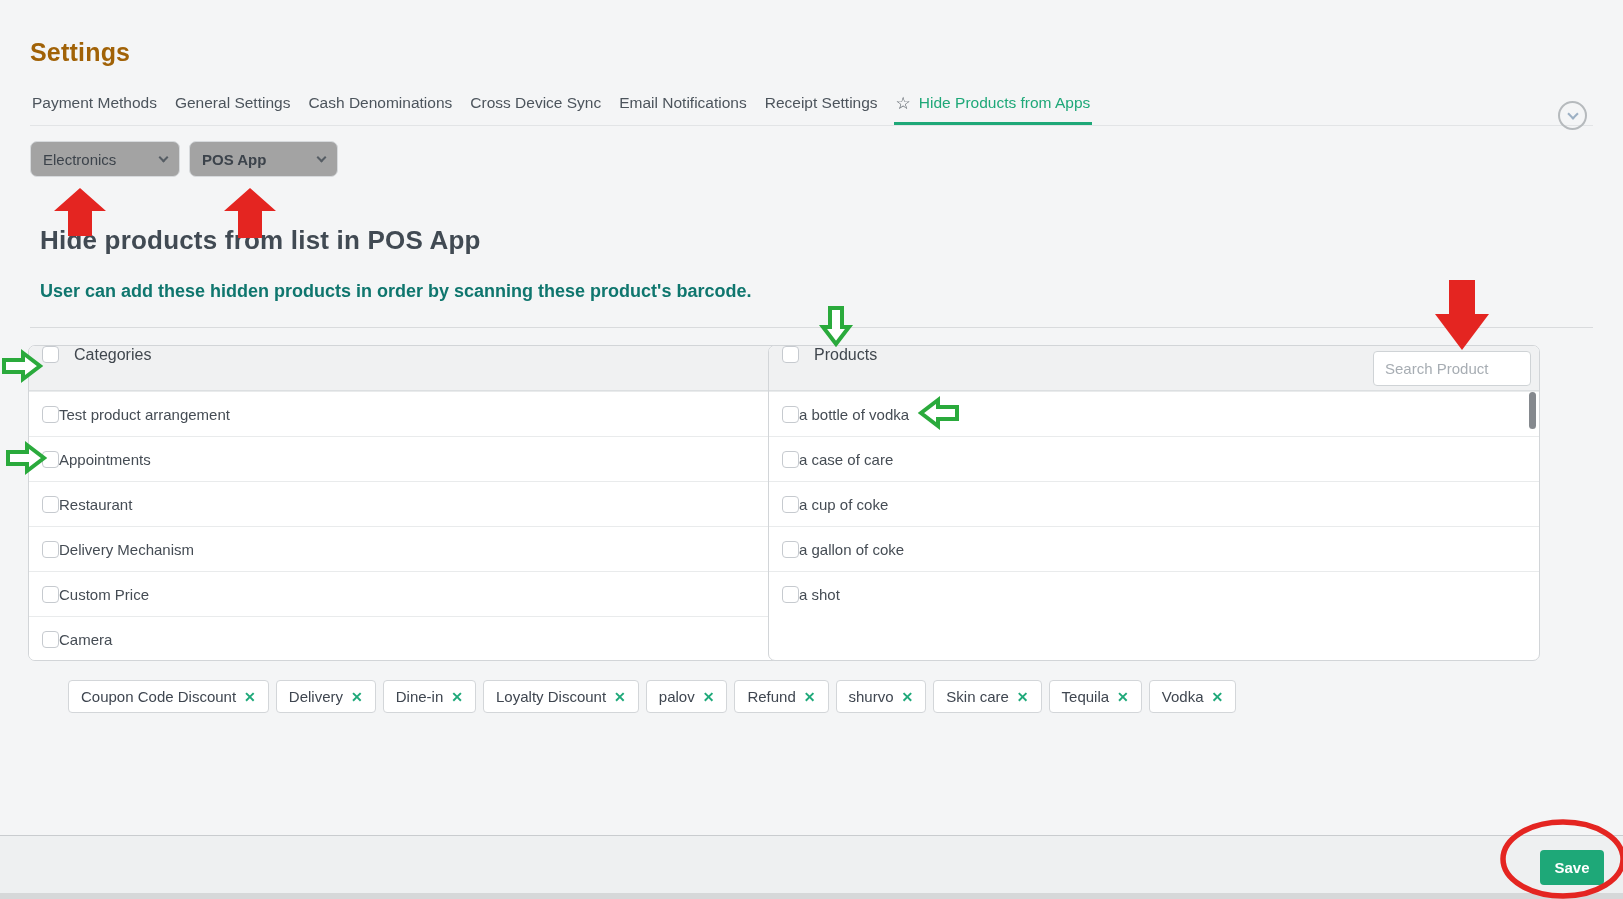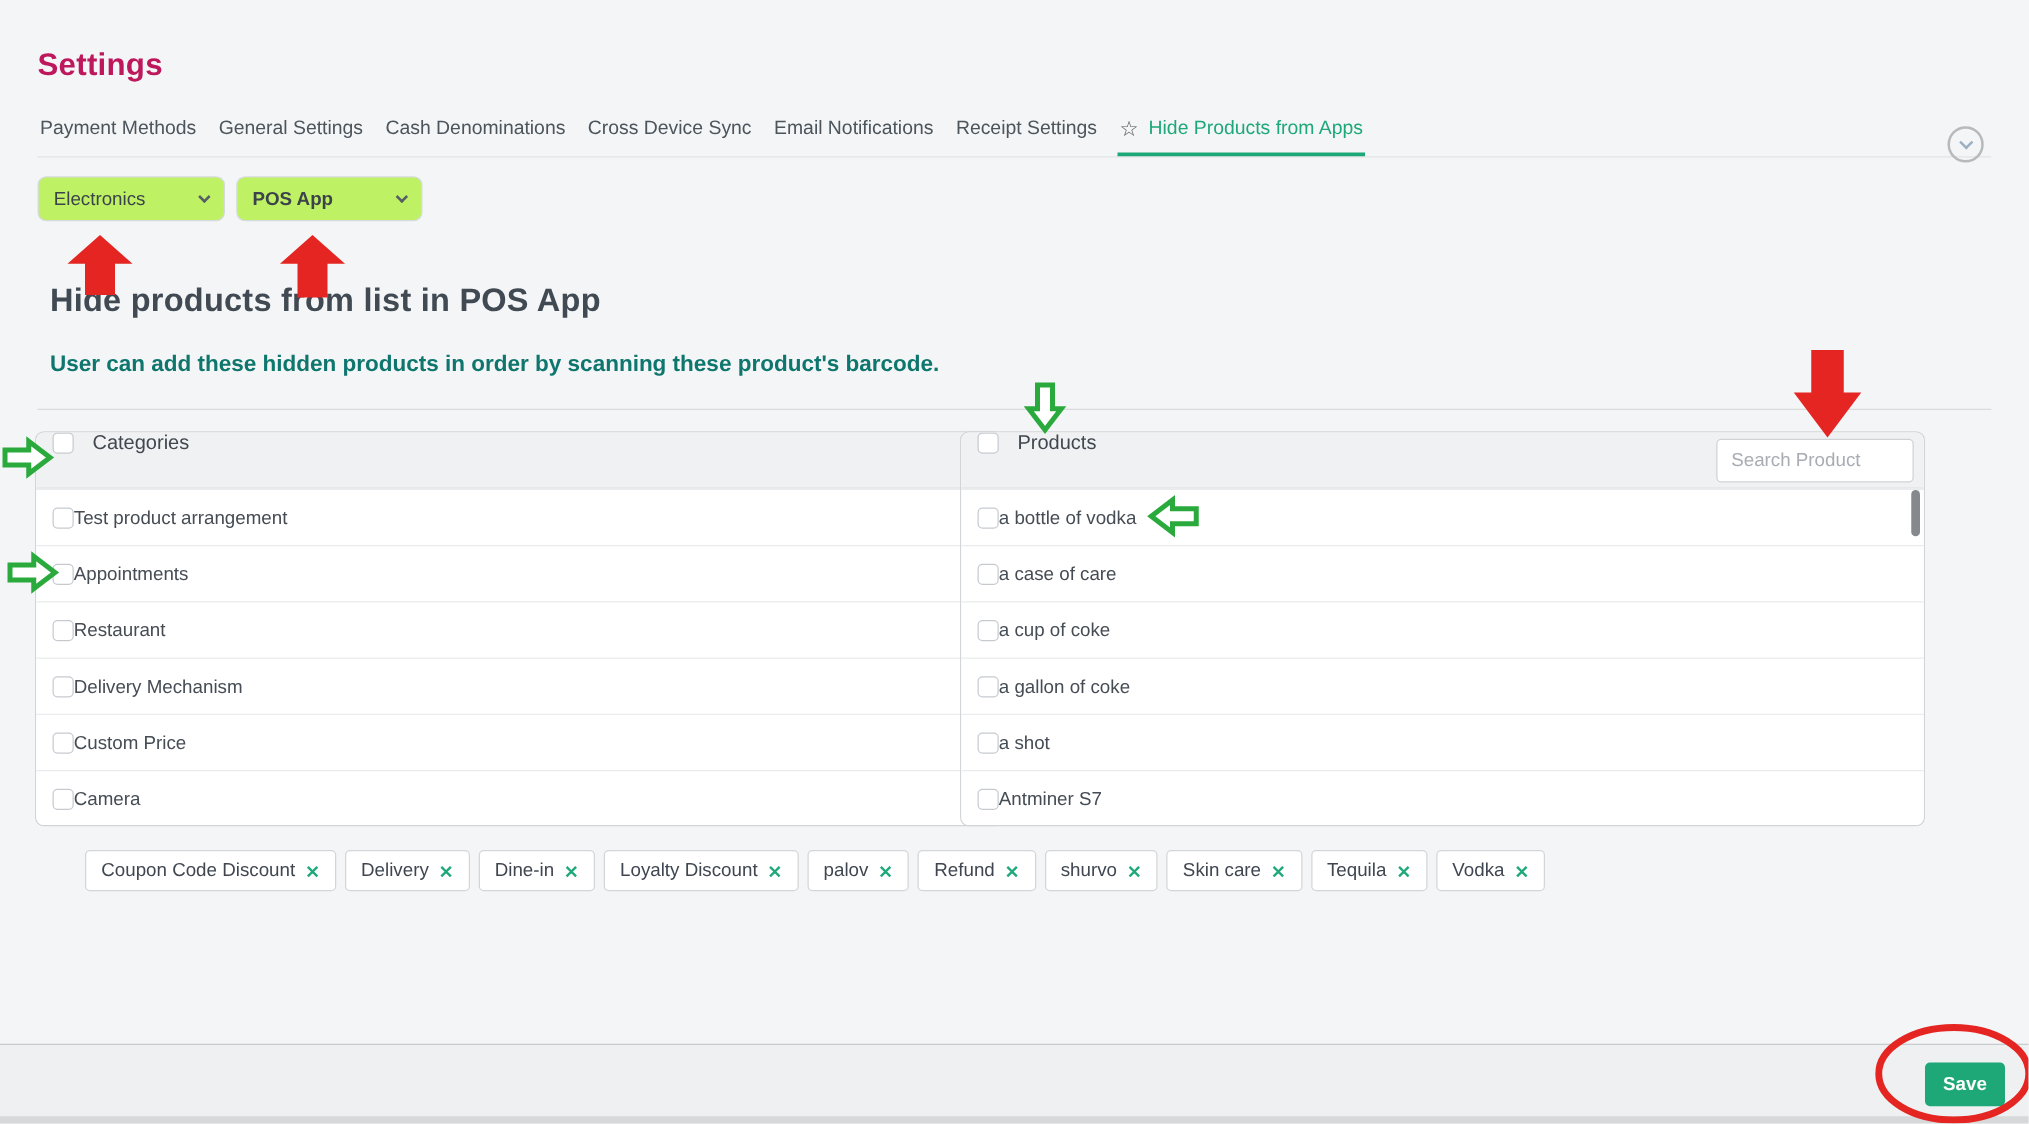--- a/index.html
+++ b/index.html
@@ -1,33 +1,33 @@
 <!DOCTYPE html>
 <html><head>
 <meta charset="utf-8">
 <style>
   * { margin:0; padding:0; box-sizing:border-box; }
   html,body { width:100%; height:100%; overflow:hidden; }
   body { font-family:"Liberation Sans", sans-serif; background:#f4f5f6; }
   .page { position:relative; width:1623px; height:899px; background:#f4f5f6; overflow:hidden; }
 
-  .page-title { position:absolute; left:30px; top:38px; font-size:25px; font-weight:bold; color:#be185d; letter-spacing:.2px; }
+  .page-title { position:absolute; left:30px; top:38px; font-size:25px; font-weight:bold; color:#a16207; letter-spacing:.2px; }
 
   
   .tabs { position:absolute; left:30px; top:94px; width:1563px; display:flex; align-items:flex-end; gap:14px; border-bottom:1px solid #e2e4e6; }
   .tab { font-size:15.5px; color:#4c545c; padding:0 2px 13px 2px; cursor:pointer; white-space:nowrap; }
   .tab.active { color:#1ea878; border-bottom:3px solid #1ea878; padding-bottom:10px; display:flex; align-items:center; gap:8px; }
   .tab .star { color:#4a525a; font-size:17px; line-height:1; }
   .collapse-btn { position:absolute; left:1558px; top:101px; width:29px; height:29px; border:2px solid #b6babd; border-radius:50%; display:flex; align-items:center; justify-content:center; cursor:pointer; }
   .chev { display:inline-block; width:8px; height:8px; border-top:2px solid #9cb0c4; border-right:2px solid #9cb0c4; }
   .chev.down { transform:rotate(135deg); margin-top:-4px; }
   .chev.right { transform:rotate(45deg); border-color:#3d4b59; }
 
   
-  .dd { position:absolute; top:141px; height:36px; background:#bef264; border:1px solid #d7dadd; border-radius:7px; display:flex; align-items:center; justify-content:space-between; padding:0 12px; cursor:pointer; }
+  .dd { position:absolute; top:141px; height:36px; background:#a3a3a3; border:1px solid #d7dadd; border-radius:7px; display:flex; align-items:center; justify-content:space-between; padding:0 12px; cursor:pointer; }
   .dd .val { font-size:15px; color:#3c434b; }
   .dd .chev { border-color:#565d64; width:7px; height:7px; }
   .dd1 { left:30px; width:150px; }
   .dd2 { left:189px; width:149px; }
   .dd2 .val { font-weight:bold; }
 
   .section-heading { position:absolute; left:40px; top:225px; font-size:26px; font-weight:bold; color:#414a53; letter-spacing:.2px; }
   .section-sub { position:absolute; left:40px; top:281px; font-size:18px; font-weight:bold; color:#0f766e; }
   .divider { position:absolute; left:30px; right:30px; top:327px; border-top:1px solid #d9dbdd; }
 
@@ -154,24 +154,20 @@
       <span class="row-label">a cup of coke</span>
     </div>
     <div class="prow">
       <span class="cb"></span>
       <span class="row-label">a gallon of coke</span>
     </div>
     <div class="prow">
       <span class="cb"></span>
       <span class="row-label">a shot</span>
     </div>
-    <div class="prow">
-      <span class="cb"></span>
-      <span class="row-label">Antminer S7</span>
-    </div>
     <div class="scrollbar sb-prod"></div>
   </div>
 
   <div class="tags">
     <div class="tag">
       <span class="tag-label">Coupon Code Discount</span>
       <span class="tag-x">✕</span>
     </div>
     <div class="tag">
       <span class="tag-label">Delivery</span>

